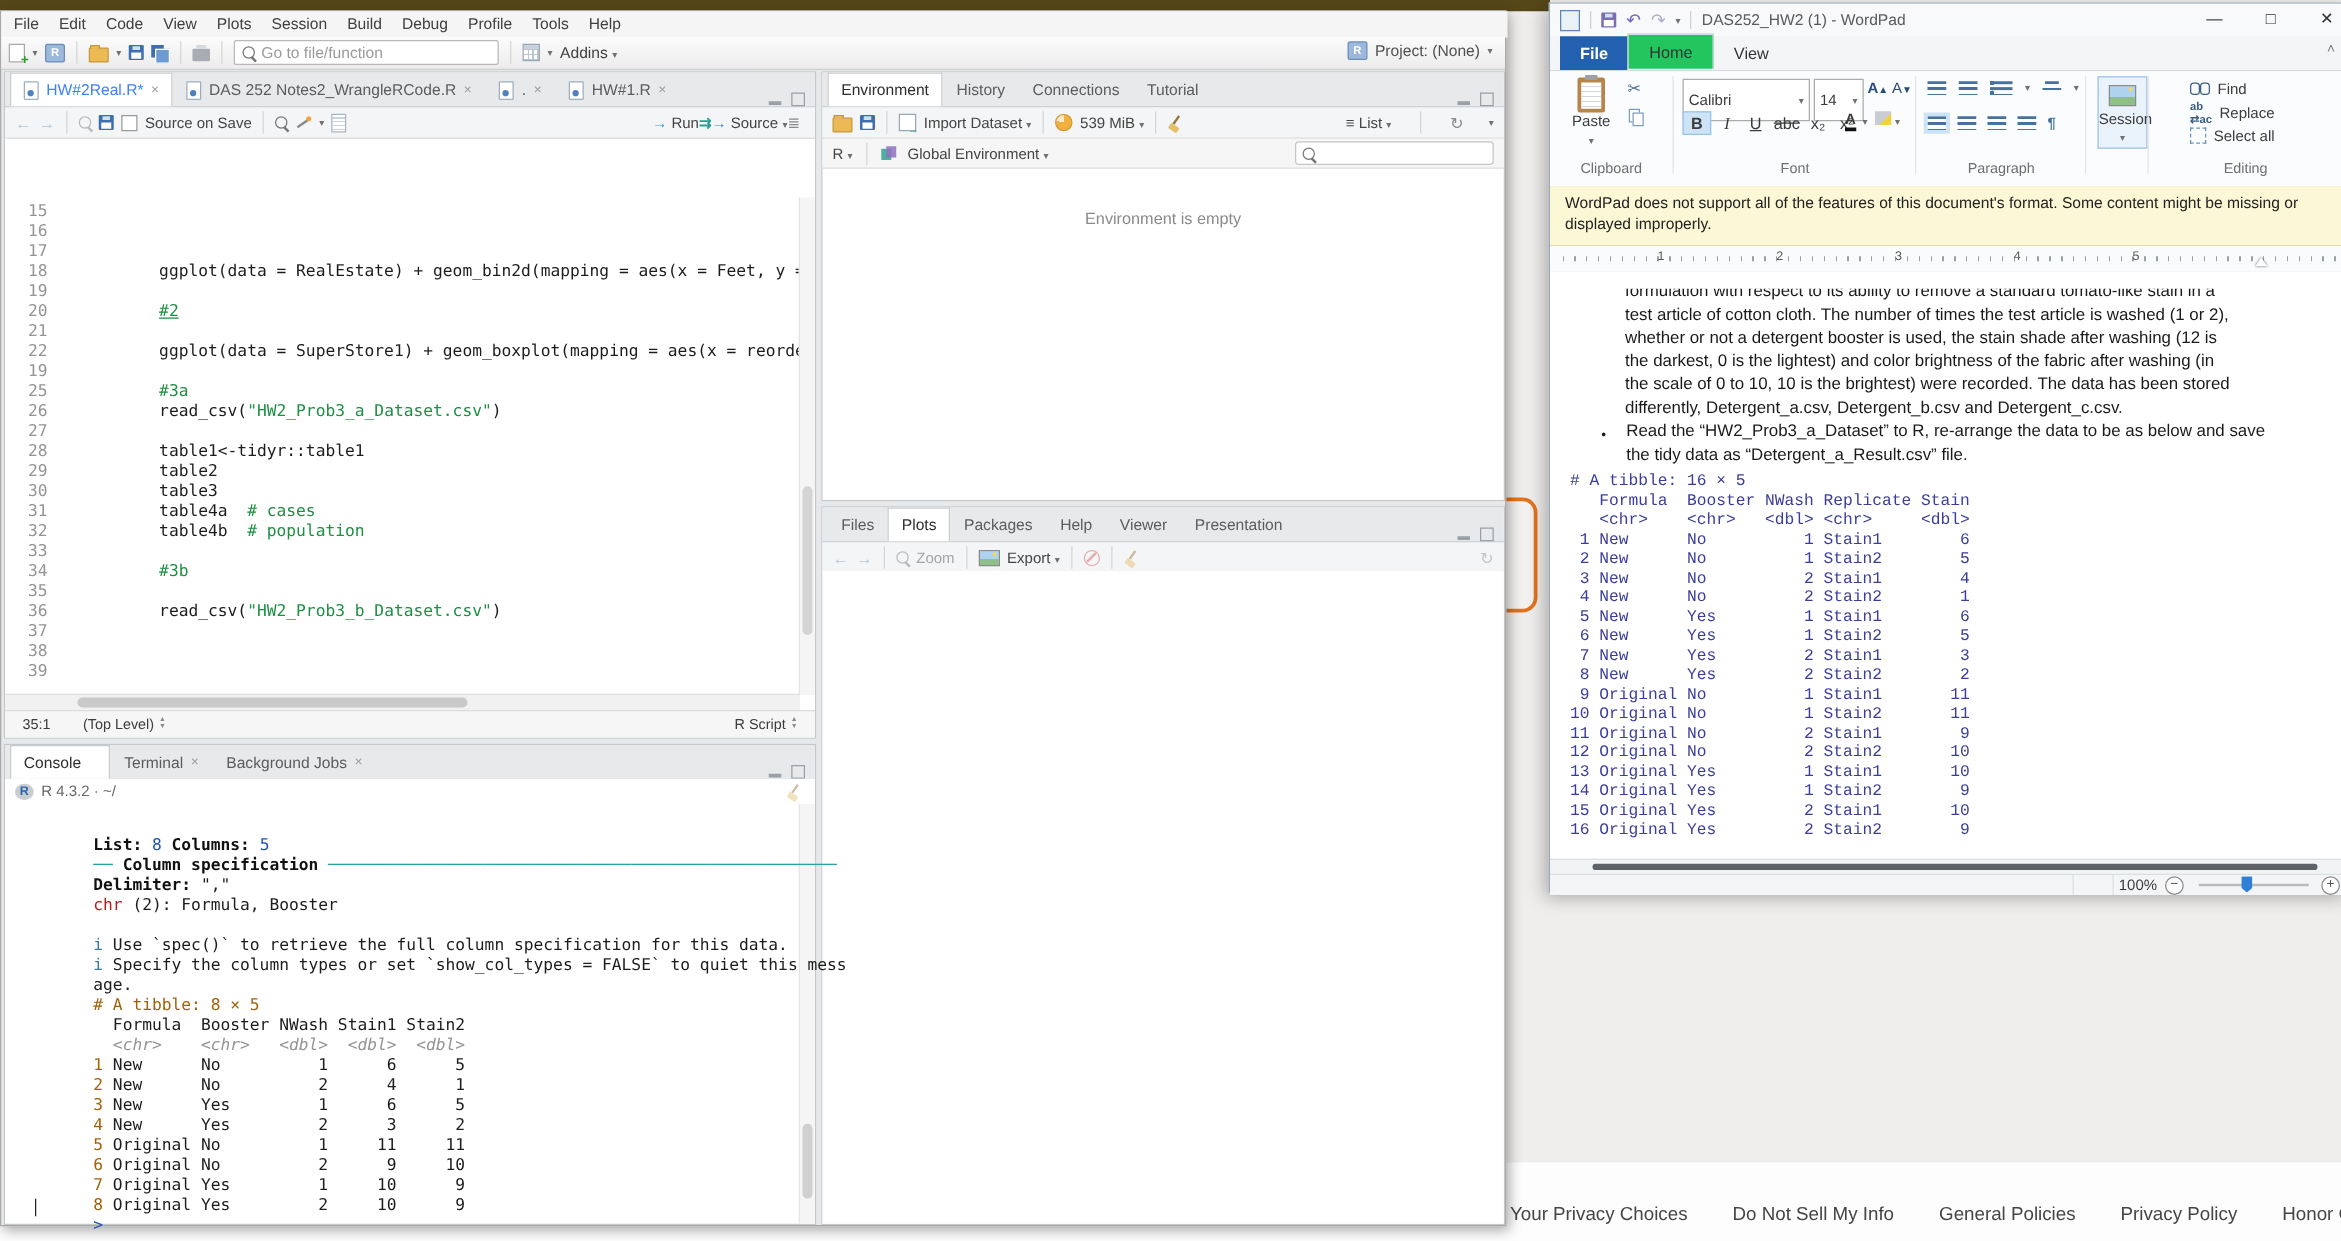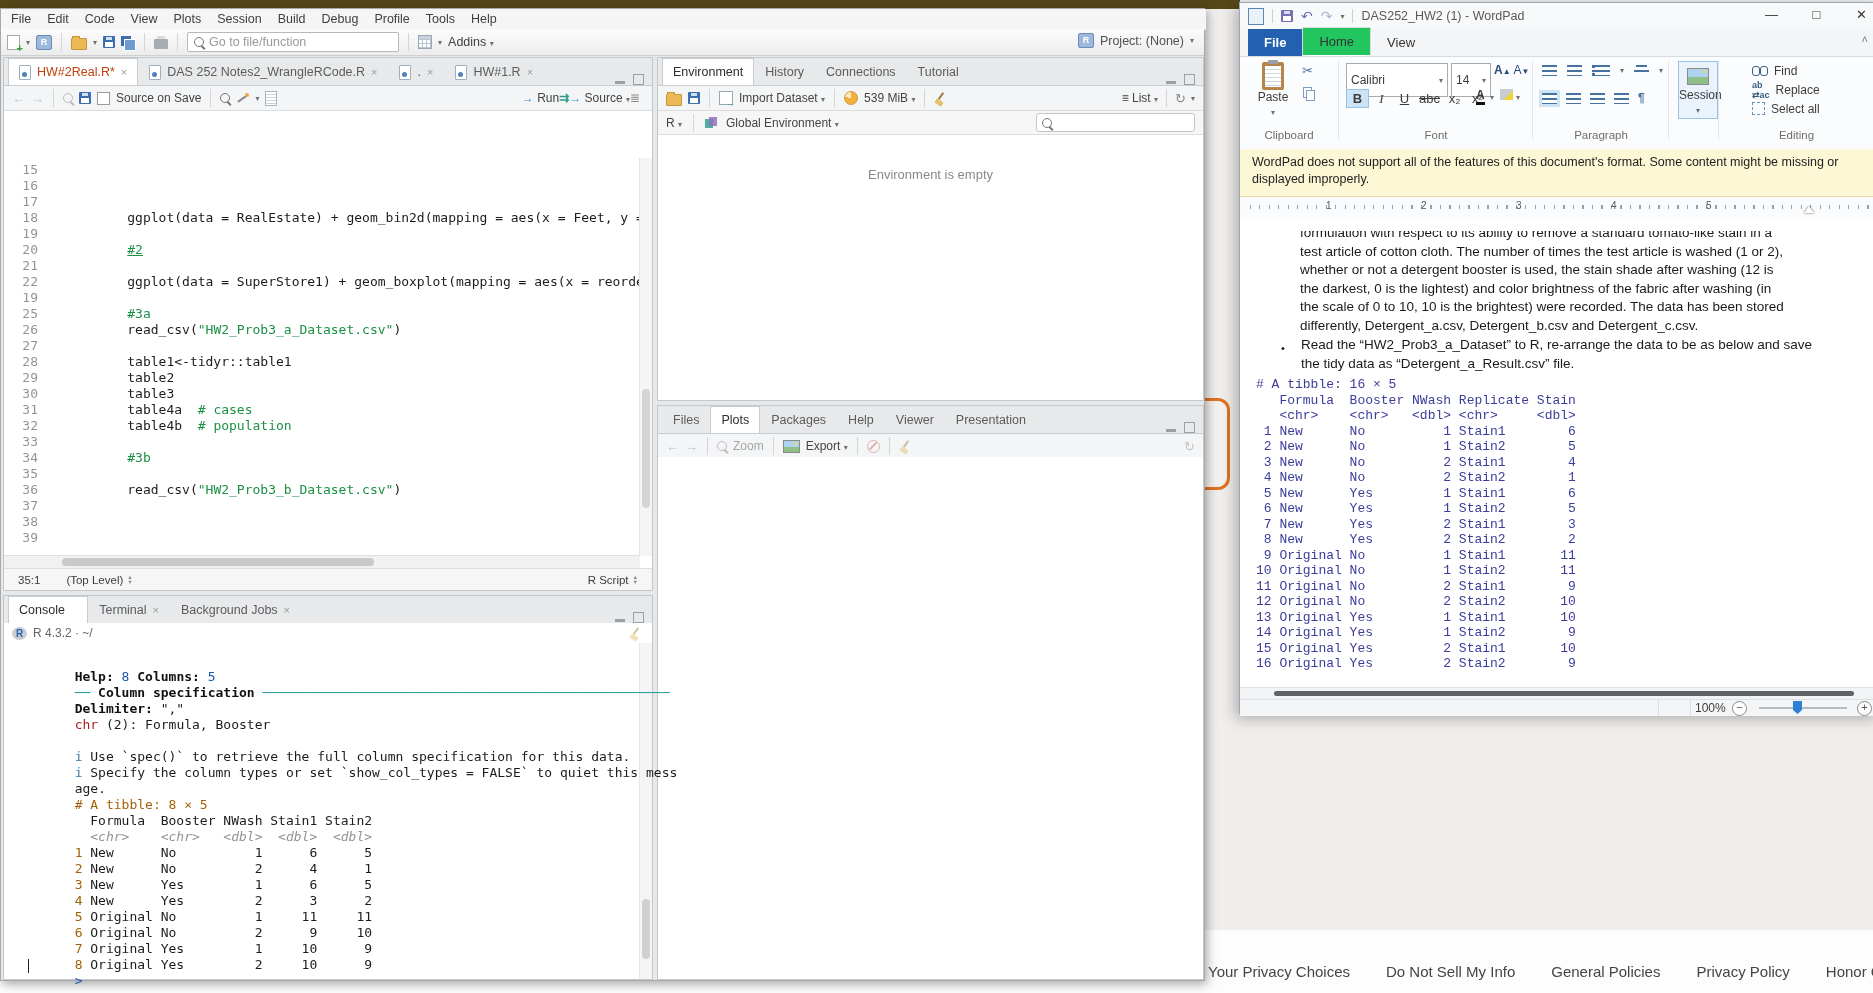--- a/index.html
+++ b/index.html
@@ -234,21 +234,21 @@
     <span>Project: (None)</span>
     <span class="caret">▾</span>
   </div>
 
   <div class="pane" style="left:2px;top:48px;width:650px;height:534px">
     <div class="ptabs">
       <span style="display:flex;align-items:flex-end">
 
       <span class="ptab" data-active="1">
             <span class="ic doc-ico"></span>
-            <span class="tablbl" style="color: #c2410c;">HW#2Real.R*</span>
+            <span class="tablbl" style="color: #3b82f6;">HW#2Real.R*</span>
             <span class="x">×</span>
           </span>
           <span class="ptab">
             <span class="ic doc-ico"></span>
             <span class="tablbl">DAS 252 Notes2_WrangleRCode.R</span>
             <span class="x">×</span>
           </span>
           <span class="ptab">
             <span class="ic doc-ico"></span>
             <span class="tablbl">.</span>
@@ -475,21 +475,21 @@
     </div>
     <div id="con-rline">
       <span class="ic rlogo">R</span>
       <span>R 4.3.2 · ~/</span>
       <span class="ic broom-ico disab" style="margin-left:auto;margin-right:10px"></span>
     </div>
     <div id="con-text">
 
     <div class="conl">
           
-        <span class="seg" data-c="b">Help: </span><span class="seg" data-c="num">8</span><span class="seg" data-c="b"> Columns: </span><span class="seg" data-c="num">5</span></div>
+        <span class="seg" data-c="b">List: </span><span class="seg" data-c="num">8</span><span class="seg" data-c="b"> Columns: </span><span class="seg" data-c="num">5</span></div>
         <div class="conl">
           
         <span class="seg" data-c="dash">── </span><span class="seg" data-c="b">Column specification </span><span class="seg" data-c="dash">────────────────────────────────────────────────────</span></div>
         <div class="conl">
           
         <span class="seg" data-c="b">Delimiter: </span><span class="seg">","</span></div>
         <div class="conl">
           
         <span class="seg" data-c="red">chr</span><span class="seg"> (2): Formula, Booster</span></div>
         <div class="conl">
@@ -573,21 +573,21 @@
       <span class="ic folder-ico"></span>
       <span class="ic save-ico"></span>
       <span class="tsep"></span>
       <span class="ic imp-ico"></span>
       <span><span>Import Dataset</span> <span class="caret">▾</span></span>
       <span class="tsep"></span>
       <span class="ic pie-ico"></span>
       <span><span>539 MiB</span> <span class="caret">▾</span></span>
       <span class="tsep"></span>
       <span class="ic broom-ico"></span>
-      <span style="margin-left:auto;display:flex;align-items:center;gap:5px">
+      <span style="margin-left:auto;display:flex;align-items:center;gap:20px">
         <span>≡ <span>List</span> <span class="caret">▾</span></span>
         <span class="tsep"></span>
         <span class="refresh">↻</span>
           <span class="caret">▾</span>
       </span>
     </div>
     <div id="env-row2">
       <span><span>R</span> <span class="caret">▾</span></span>
       <span class="tsep"></span>
       <span class="ic genv-ico"></span>

